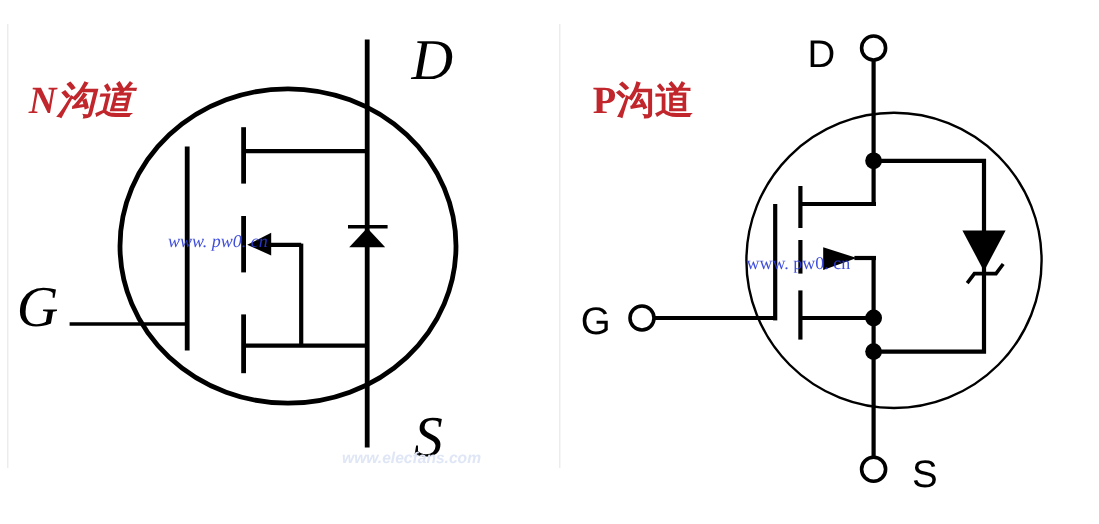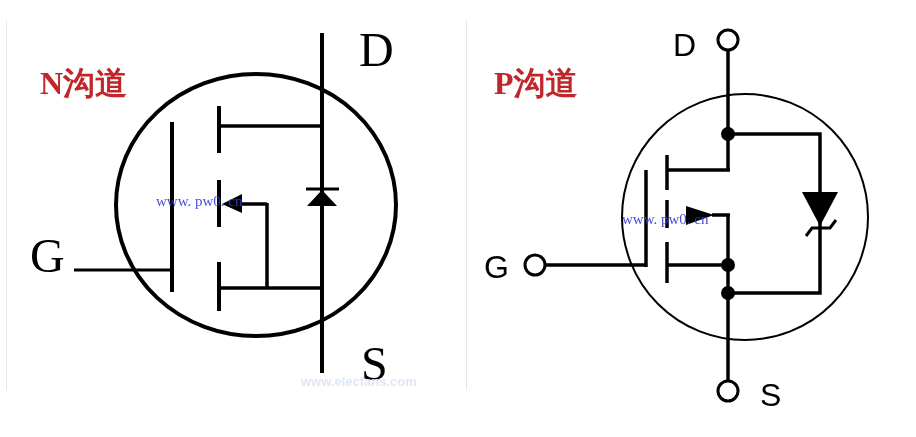--- a/index.html
+++ b/index.html
@@ -1,18 +1,18 @@
 <!DOCTYPE html>
 <html><head>
   <meta charset="utf-8">
   <style>
     html, body { margin: 0; padding: 0; background: #ffffff; }
     body { width: 916px; height: 437px; position: relative; overflow: hidden; }
     .panel { position: absolute; top: 0; height: 437px; }
-    #panel-n { left: 16px; width: 458px; }
+    #panel-n { left: 0; width: 458px; font-style: italic; }
     #panel-p { left: 458px; width: 458px; }
     .divider { position: absolute; top: 20px; width: 1px; height: 370px; background: #e8e8e8; }
     svg { position: absolute; left: 0; top: 0; }
     .serif-label { font-family: "Liberation Serif", "DejaVu Serif", serif; }
     .sans-label { font-family: "Liberation Sans", "DejaVu Sans", sans-serif; }
   </style>
 </head>
 <body>
 
 <div class="divider" style="left:6px;"></div>

